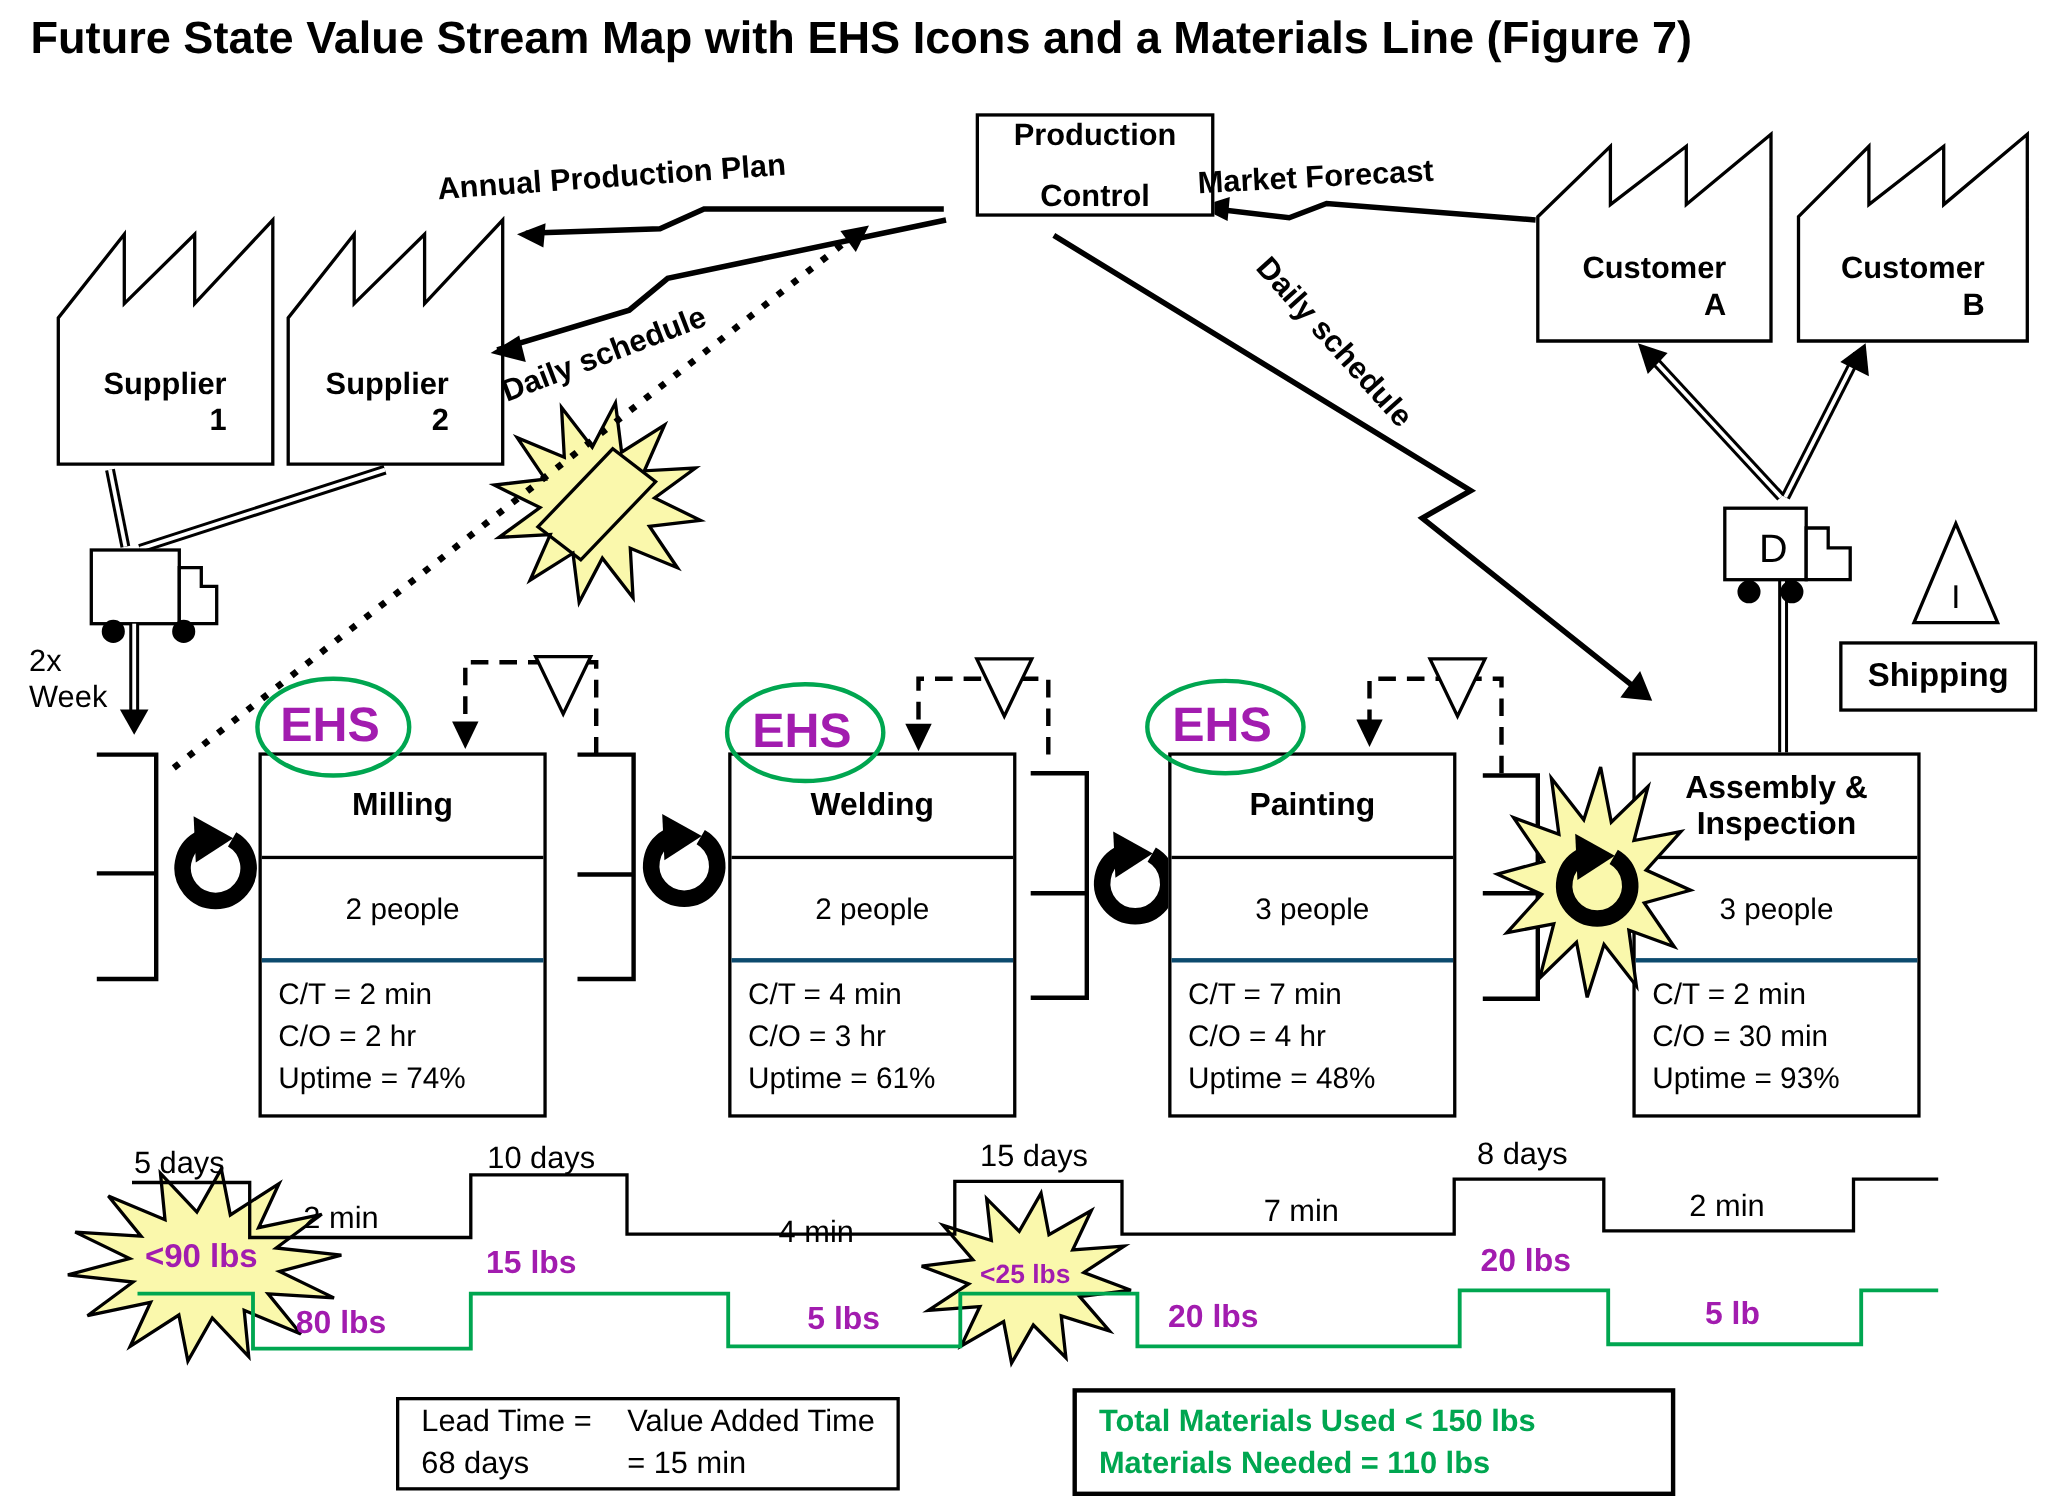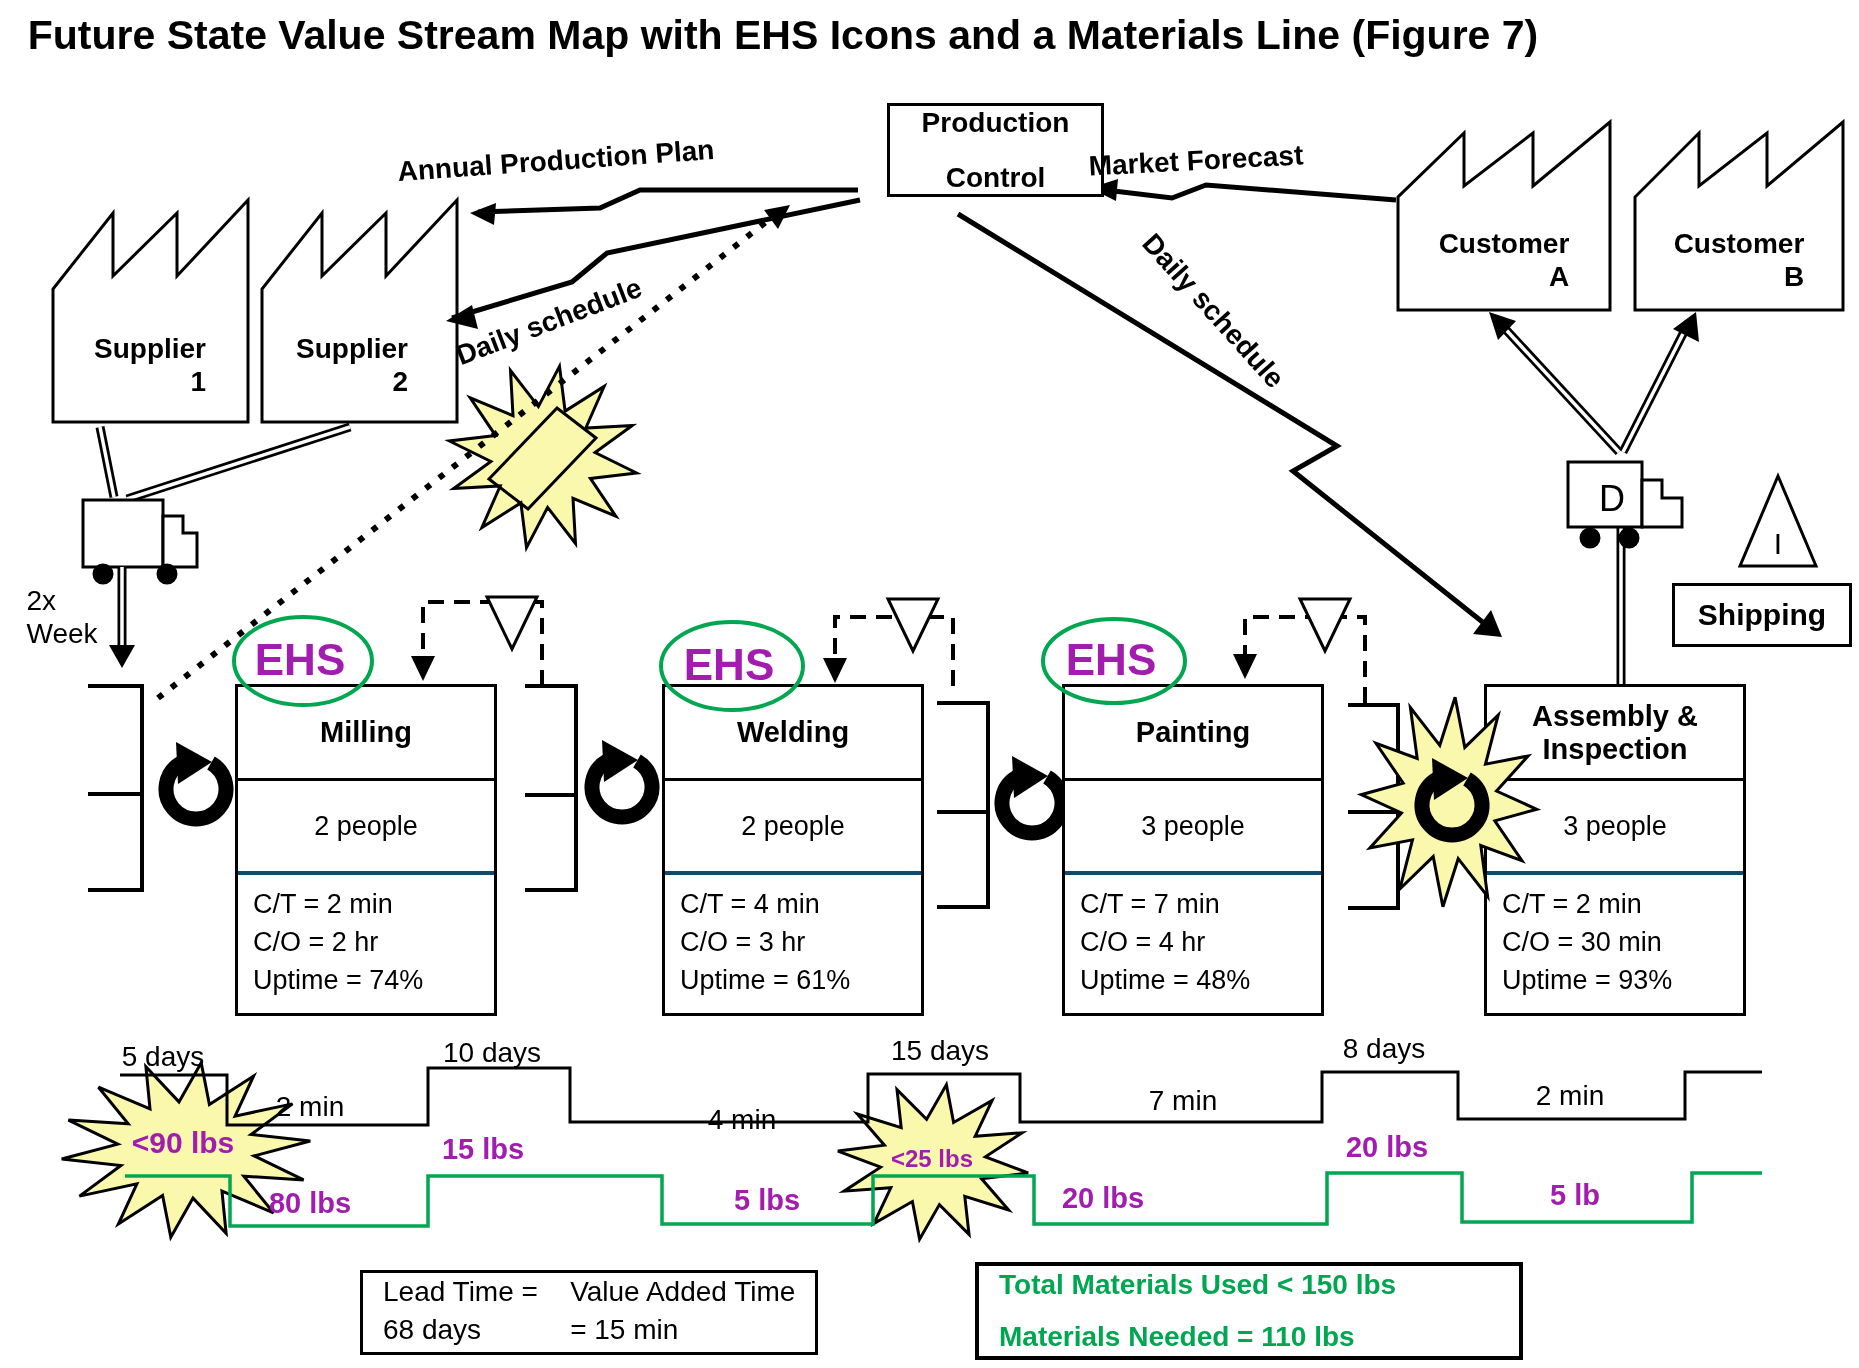--- a/index.html
+++ b/index.html
@@ -21,21 +21,21 @@
   .pbox .sec-people{height:90px;border-bottom:4px solid #0c4a6e;display:flex;align-items:center;
         justify-content:center;font-size:27px;}
   .pbox .sec-data{flex:1;padding:10px 0 0 15px;font-size:27px;line-height:38px;}
   #pc-box{left:865px;top:103px;width:217px;height:94px;display:flex;flex-direction:column;
         align-items:center;justify-content:space-between;font-weight:bold;font-size:28px;line-height:33px;margin-left:22px;}
   #shipping-box{left:1672px;top:583px;width:180px;height:64px;display:flex;align-items:center;
         justify-content:center;font-weight:bold;font-size:30px;}
   #lead-box{left:360px;top:1270px;width:458px;height:85px;display:flex;flex-direction:row;
         justify-content:center;padding-left:20px;font-size:28px;line-height:38px;}
   #mat-box{left:975px;top:1262px;width:548px;height:98px;border-width:4px;display:flex;flex-direction:column;
-        justify-content:space-between;padding-left:20px;font-size:28px;line-height:38px;font-weight:bold;color:#00A650;}
+        justify-content:center;padding-left:20px;font-size:28px;line-height:38px;font-weight:bold;color:#00A650;}
   .twoline{line-height:33px;}
 </style>
 </head>
 <body>
 
 <div id="stage">
 
   <svg id="base-svg" width="1859" height="1368" viewBox="0 0 1859 1368">
 
     <polygon points="53,422 53,289 113,213 113,276 177,213 177,276 248,200 248,422" fill="#fff" stroke="#000" stroke-width="3"></polygon>

